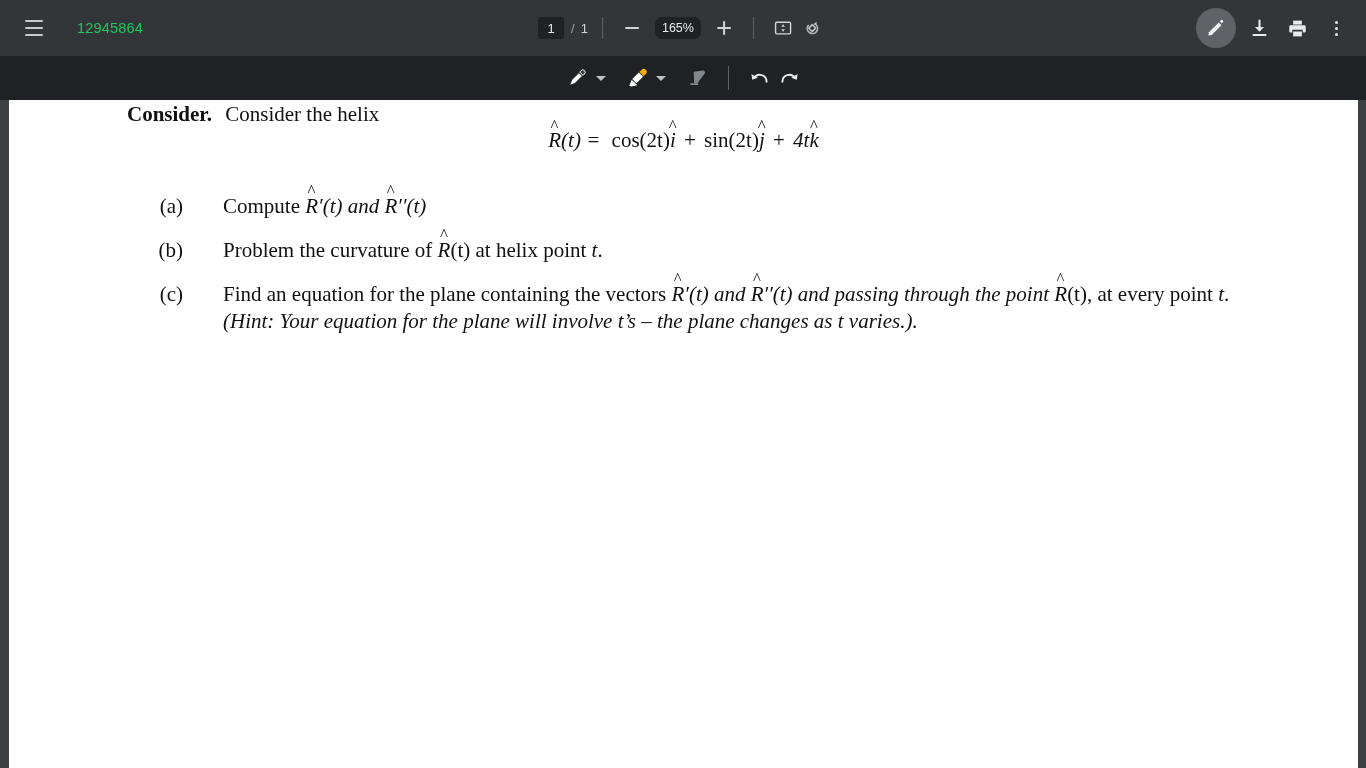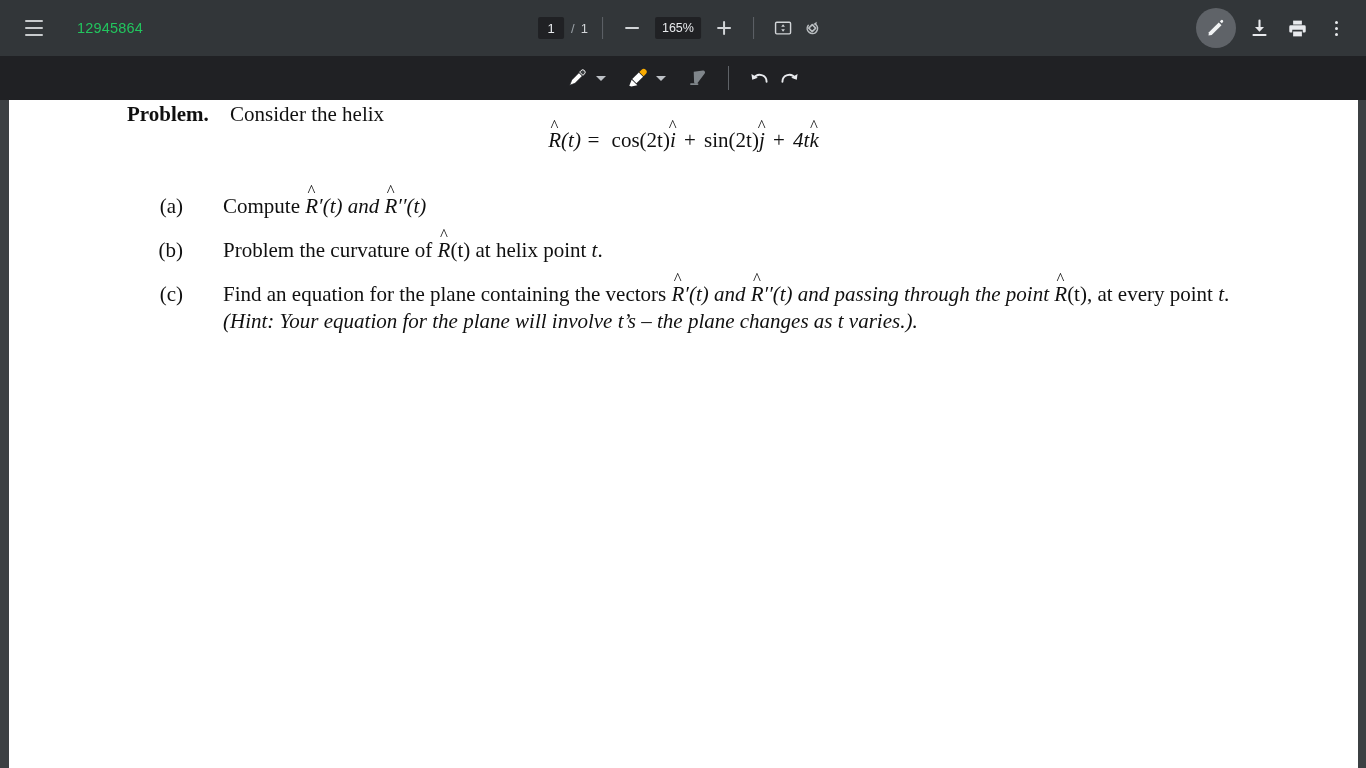--- a/index.html
+++ b/index.html
@@ -110,21 +110,21 @@
   .plus-glyph::after  { top: 0; left: 6px; height: 14px; width: 2px; }
 
   .zoom-box {
     background: #202124;
     color: #e8eaed;
     font-size: 12.5px;
     height: 22px;
     min-width: 46px;
     padding: 0 7px;
     display: flex; align-items: center; justify-content: center;
-    border-radius: 2px;
+    border-radius: 7px;
     margin: 0 8px;
   }
 
   .tb-right {
     position: absolute;
     right: 14px; top: 0; height: 56px;
     display: flex; align-items: center;
     gap: 8px;
   }
 
@@ -382,22 +382,22 @@
       </svg>
     </div>
   </div>
 </div>
 
 <div id="viewer">
   <div id="page">
     <div id="page-inner">
 
       <div class="prob-line">
-        <span class="bold">Problem.</span>
-        <span style="margin-left:16px;">Consider the helix</span>
+        <span class="bold">Consider.</span>
+        <span style="margin-left:8px;">Consider the helix</span>
       </div>
 
       <div class="equation">
         <span class="hatwrap">R</span><span class="mi">(t) =</span>
         <span class="upr" style="margin-left:6px;">cos(2t)</span><span class="hatwrap">i</span>
         <span style="margin:0 3px;">+</span>
         <span class="upr">sin(2t)</span><span class="hatwrap">j</span>
         <span style="margin:0 3px;">+</span>
         <span class="mi">4t</span><span class="hatwrap">k</span>
       </div>

